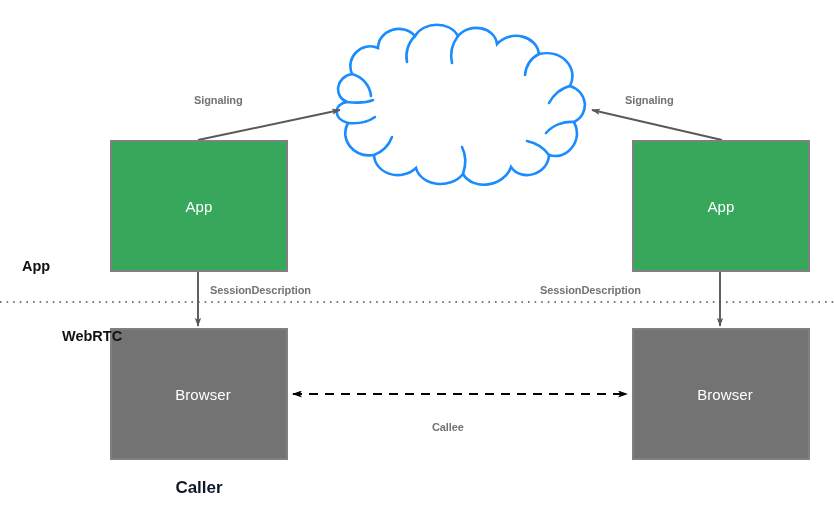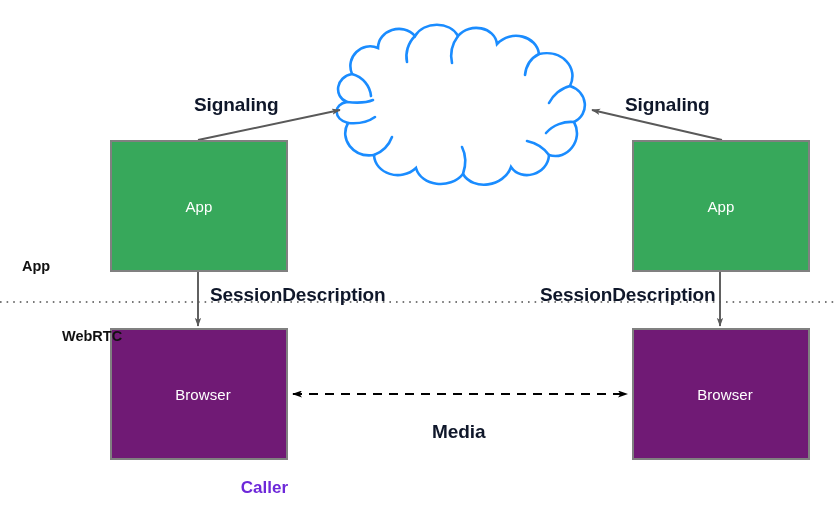--- a/index.html
+++ b/index.html
@@ -34,47 +34,47 @@
     justify-content: center;
   }
   .node-label {
     color: #ffffff;
     font-size: 15px;
     font-family: "Liberation Sans", sans-serif;
     font-weight: 400;
     letter-spacing: 0.1px;
   }
   .app-box { background: #37A85B; }
-  .browser-box { background: #701a75; padding-left: 8px; }
+  .browser-box { background: #737373; padding-left: 8px; }
 
   .edge-label {
     position: absolute;
-    font-size: 19px;
+    font-size: 11px;
     font-weight: bold;
-    color: #0f172a;
+    color: #737373;
     font-family: "Liberation Sans", sans-serif;
     white-space: nowrap;
     letter-spacing: -0.1px;
   }
   .layer-label {
     position: absolute;
     font-size: 14.5px;
     font-weight: bold;
     color: #111111;
     font-family: "Liberation Sans", sans-serif;
     white-space: nowrap;
   }
   .role-label {
     position: absolute;
     font-size: 17px;
     font-weight: bold;
-    color: #6d28d9;
+    color: #0f172a;
     font-family: "Liberation Sans", sans-serif;
     white-space: nowrap;
-    text-align: right;
+    text-align: center;
   }
 </style>
 </head>
 <body>
 
 <div id="canvas">
 
   <svg id="vector-layer" viewBox="0 0 834 520">
     <defs>
       <marker id="arrow-gray" markerWidth="10" markerHeight="10" refX="8.2" refY="3.2" orient="auto" markerUnits="userSpaceOnUse">
@@ -149,21 +149,21 @@
   </div>
 
   <div class="edge-label" style="left:194px; top:94px;">Signaling</div>
 
   <div class="edge-label" style="left:625px; top:94px;">Signaling</div>
 
   <div class="edge-label" style="left:210px; top:284px;">SessionDescription</div>
 
   <div class="edge-label" style="left:540px; top:284px;">SessionDescription</div>
 
-  <div class="edge-label" style="left:432px; top:421px;">Media</div>
+  <div class="edge-label" style="left:432px; top:421px;">Callee</div>
 
   <div class="layer-label" style="left:22px; top:258px;">App</div>
 
   <div class="layer-label" style="left:25px; top:328px;margin-left:37px;">WebRTC</div>
 
   <div class="role-label" style="left:110px; top:478px; width:178px;">Caller</div>
 
 
 </div>
 

